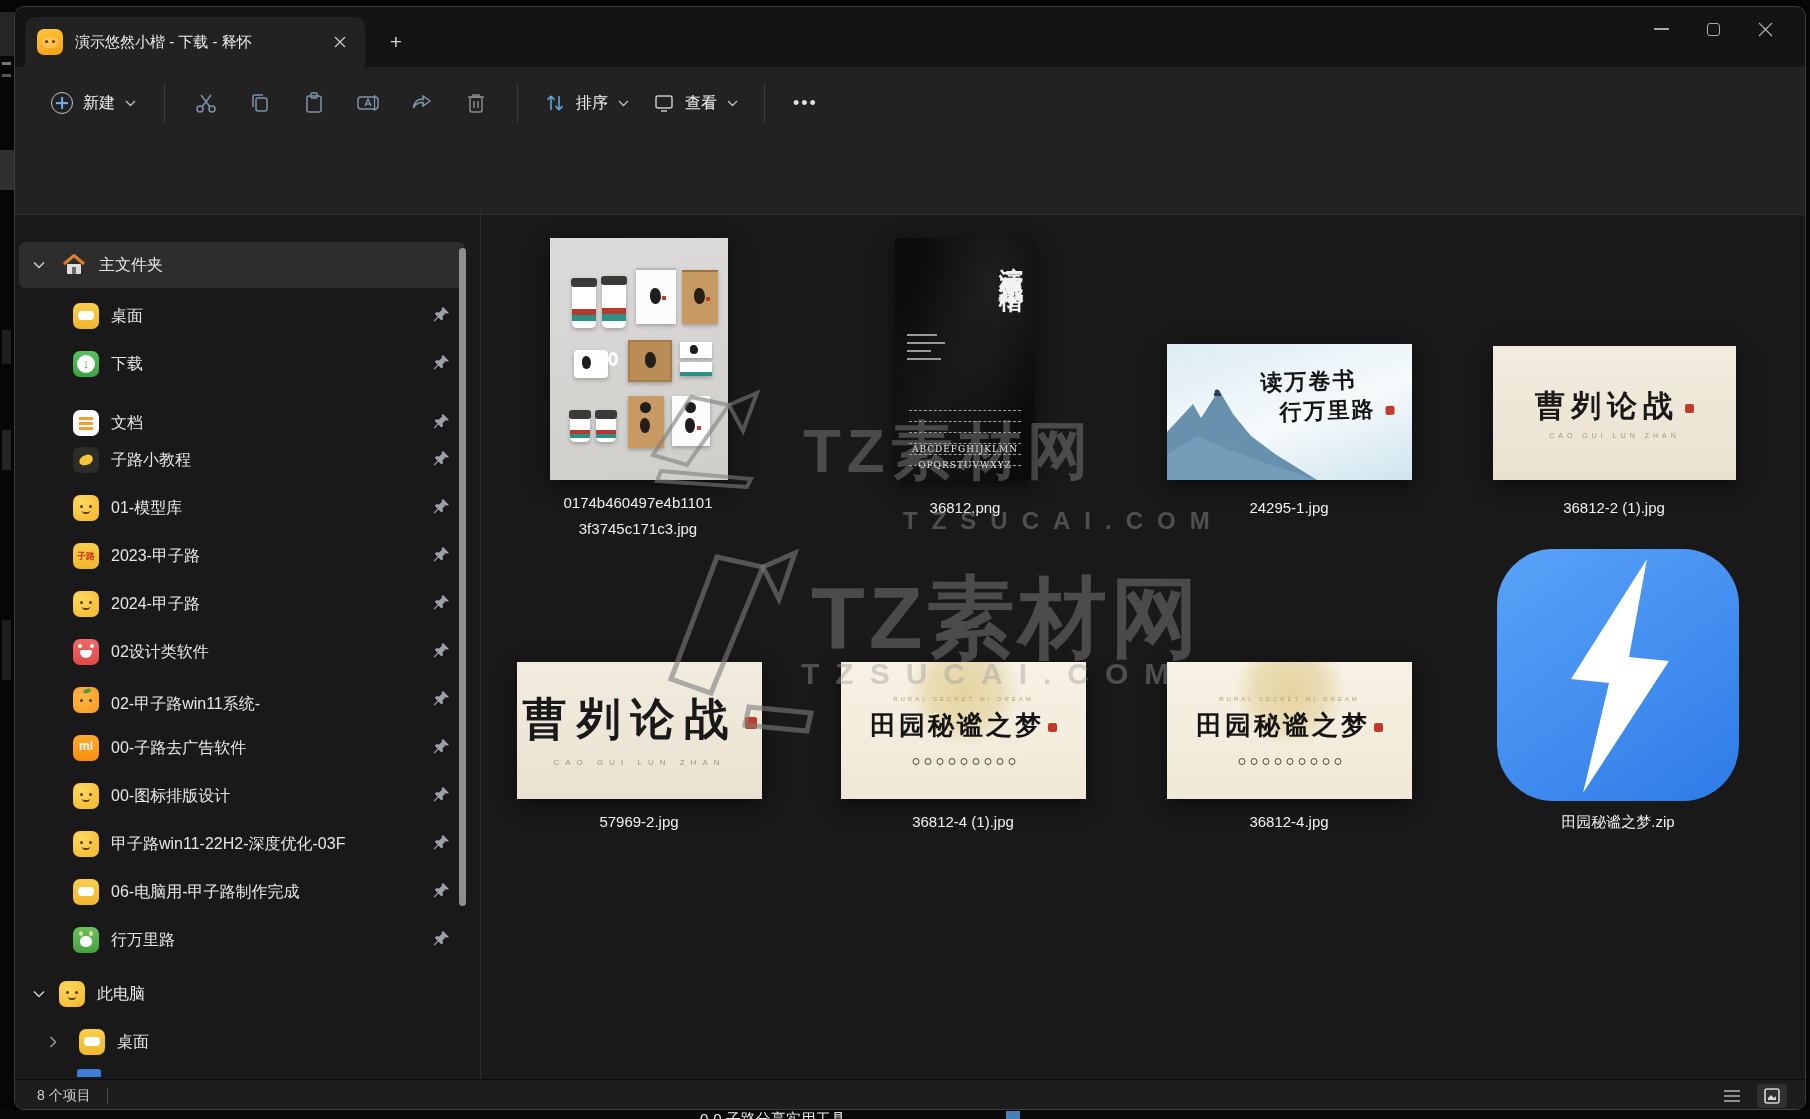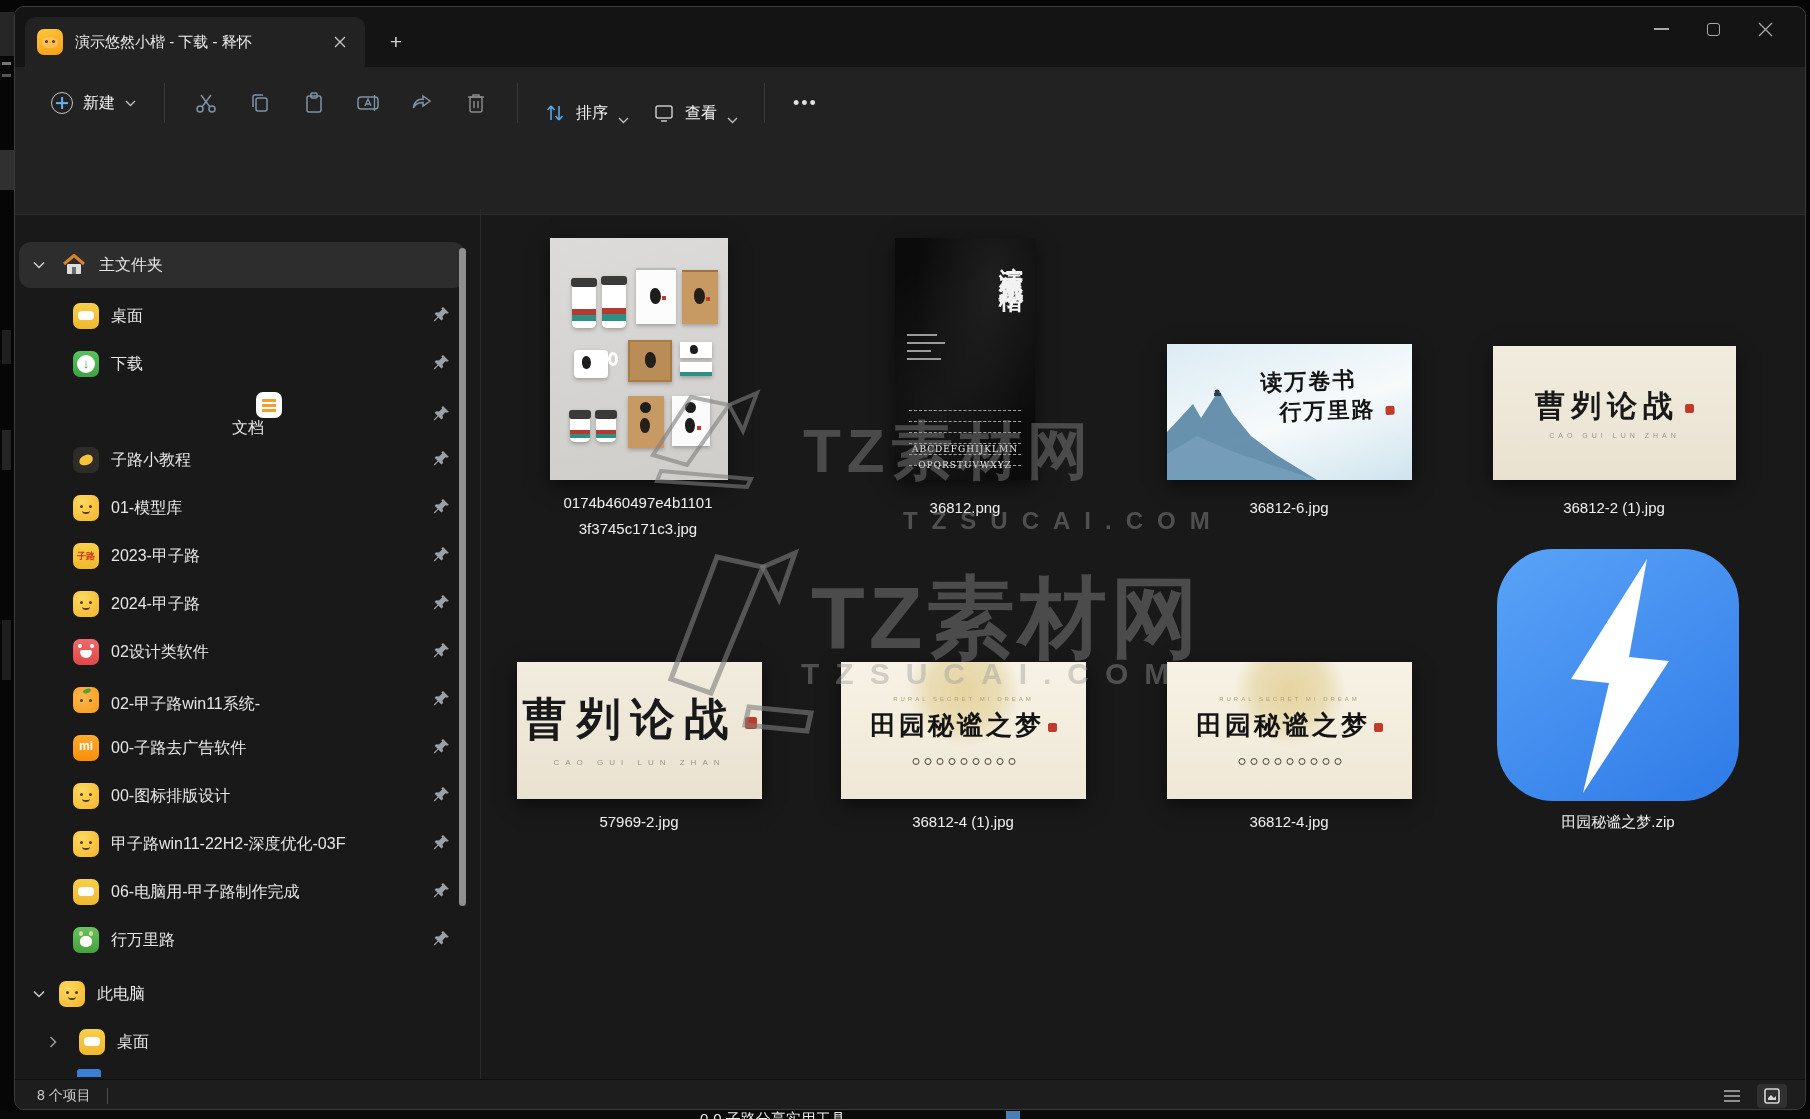--- a/index.html
+++ b/index.html
@@ -38,21 +38,21 @@
   .minline { width:15px; height:2px; background:#a9a9a9; }
   .maxbox { width:13px; height:13px; border:1.6px solid #a9a9a9; border-radius:3px; }
 
   
   .toolbar { position:absolute; left:0; top:60px; width:100%; height:72px; background:#222;
     display:flex; align-items:center; }
   .tb-newbtn { margin-left:22px; height:42px; padding:0 14px; display:flex; align-items:center; gap:10px;
     border-radius:6px; color:#f0f0f0; font-size:16px; }
   .tb-div { width:1px; height:40px; background:#3a3a3a; margin:0 14px; flex:none; }
   .tb-icbtn { width:54px; height:46px; display:flex; align-items:center; justify-content:center; border-radius:6px; flex:none; }
-  .tb-lblbtn { height:42px; padding:0 12px; display:flex; align-items:flex-end; gap:10px; border-radius:6px;
+  .tb-lblbtn { height:42px; padding:0 12px; display:flex; align-items:center; gap:10px; border-radius:6px;
     color:#f0f0f0; font-size:16px; flex:none; }
   .tb-more { color:#e0e0e0; font-size:18px; letter-spacing:2px; padding:0 14px; }
   .plus-circle { width:22px; height:22px; border:1.6px solid #c3c3c3; border-radius:50%; position:relative; }
   .plus-circle::before, .plus-circle::after { content:""; position:absolute; background:#6ab0f3; }
   .plus-circle::before { left:50%; top:4px; bottom:4px; width:1.8px; transform:translateX(-50%); }
   .plus-circle::after  { top:50%; left:4px; right:4px; height:1.8px; transform:translateY(-50%); }
 
   
   .addr { position:absolute; left:0; top:132px; width:100%; height:76px; background:#222; }
   .navbtn { position:absolute; top:146px; width:40px; height:40px; display:flex; align-items:center; justify-content:center; border-radius:6px; }
@@ -61,21 +61,21 @@
   .crumbpill { left:200px; width:1260px; padding:0 12px; gap:10px; }
   .crumb { color:#e8e8e8; font-size:15px; white-space:nowrap; }
   .crumbsep { color:#9a9a9a; font-size:15px; padding:0 2px; }
   .crumb-right { margin-left:auto; display:flex; align-items:center; gap:22px; padding-right:8px; }
   .searchpill { left:1472px; width:310px; padding:0 14px; gap:10px; }
   .search-ph { color:#8f8f8f; font-size:14px; white-space:nowrap; overflow:hidden; flex:1; }
 
   .hline { position:absolute; left:0; top:207px; width:100%; height:1px; background:#2c2c2c; }
 
   
-  .srow { position:absolute; left:4px; width:446px; height:46px; display:flex; align-items:center; border-radius:12px; }
+  .srow { position:absolute; left:4px; width:446px; height:46px; display:flex; align-items:center; border-radius:6px; }
   .srow.sel { background:#2d2d2d; }
   .slabel { color:#e6e6e6; font-size:16px; white-space:nowrap; overflow:hidden; max-width:306px; }
   .chev { flex:none; display:flex; }
   .pin { position:absolute; left:414px; top:13px; }
   .ic { width:26px; height:26px; border-radius:7px; position:relative; flex:none; }
   .ic-desktop { background:linear-gradient(#f8cf4a,#f0b82e); }
   .ic-desktop::after { content:""; position:absolute; left:5px; right:5px; top:8px; height:9px; background:#fff; border-radius:4px; }
   .ic-dl { background:linear-gradient(#58c15c,#3da344); }
   .ic-dl::after { content:"↓"; position:absolute; inset:4px; background:#fff; border-radius:50%;
     color:#2f9e44; font-weight:bold; font-size:13px; line-height:18px; text-align:center; }
@@ -379,21 +379,21 @@
               <path d="M10 1 L16 7 L13.6 7.8 L12.8 7 L9.6 10.2 L10 13 L8.4 14.6 L5.4 11.6 L1.6 15.4 L0.8 14.6 L4.6 10.8 L1.6 7.8 L3.2 6.2 L6 6.6 L9.2 3.4 L8.4 2.6 Z"></path>
             </svg></span>
       </div>
       <div class="srow" style="top:334px;">
         <span class="ic ic-dl" style="margin-left:54px;"></span>
         <span class="slabel" style="margin-left:12px;">下载</span>
         <span class="pin"><svg width="17" height="17" viewBox="0 0 17 17" fill="#9aa0a6">
               <path d="M10 1 L16 7 L13.6 7.8 L12.8 7 L9.6 10.2 L10 13 L8.4 14.6 L5.4 11.6 L1.6 15.4 L0.8 14.6 L4.6 10.8 L1.6 7.8 L3.2 6.2 L6 6.6 L9.2 3.4 L8.4 2.6 Z"></path>
             </svg></span>
       </div>
-      <div class="srow" style="top:385px;flex-direction:column;">
+      <div class="srow" style="top:393px;">
         <span class="ic ic-doc" style="margin-left:54px;"></span>
         <span class="slabel" style="margin-left:12px;">文档</span>
         <span class="pin"><svg width="17" height="17" viewBox="0 0 17 17" fill="#9aa0a6">
               <path d="M10 1 L16 7 L13.6 7.8 L12.8 7 L9.6 10.2 L10 13 L8.4 14.6 L5.4 11.6 L1.6 15.4 L0.8 14.6 L4.6 10.8 L1.6 7.8 L3.2 6.2 L6 6.6 L9.2 3.4 L8.4 2.6 Z"></path>
             </svg></span>
       </div>
       <div class="srow" style="top:430px;">
         <span class="ic ic-dark" style="margin-left:54px;"></span>
         <span class="slabel" style="margin-left:12px;">子路小教程</span>
         <span class="pin"><svg width="17" height="17" viewBox="0 0 17 17" fill="#9aa0a6">
@@ -566,21 +566,21 @@
           <path d="M0 96 L0 48 L26 20 L34 34 L52 6 L66 30 L84 52 L108 70 L150 96 Z" fill="#4f7fa0" opacity=".85"></path>
           <path d="M0 96 L0 70 L30 52 L62 66 L96 78 L150 96 Z" fill="#7aa3bd" opacity=".7"></path>
           <circle cx="50" cy="8" r="2.4" fill="#2c3e50"></circle>
             <rect x="47" y="9" width="7" height="3" fill="#2c3e50"></rect>
         </svg>
         <div class="cal2">
           <div class="l1"><span>读万卷书</span></div>
           <div class="l2"><span>行万里路</span>&nbsp;<span class="seal"></span></div>
         </div>
       </div>
-      <div class="fname" style="left:1154px;top:488px;"><span>36812-6.jpg</span></div>
+      <div class="fname" style="left:1154px;top:488px;"><span>24295-1.jpg</span></div>
 
       <div class="thumb t-beige" style="left:1478px;top:339px;width:243px;height:134px;">
         <div class="cal4" style="top:40px;font-size:30px;letter-spacing:6px;">
           <span>曹刿论战</span><span class="seal" style="margin-left:6px;"></span>
         </div>
         <div class="cap" style="top:86px;">CAO GUI LUN ZHAN</div>
       </div>
       <div class="fname" style="left:1479px;top:488px;"><span>36812-2 (1).jpg</span></div>
 
       <div class="thumb t-beige" style="left:502px;top:655px;width:245px;height:137px;">

